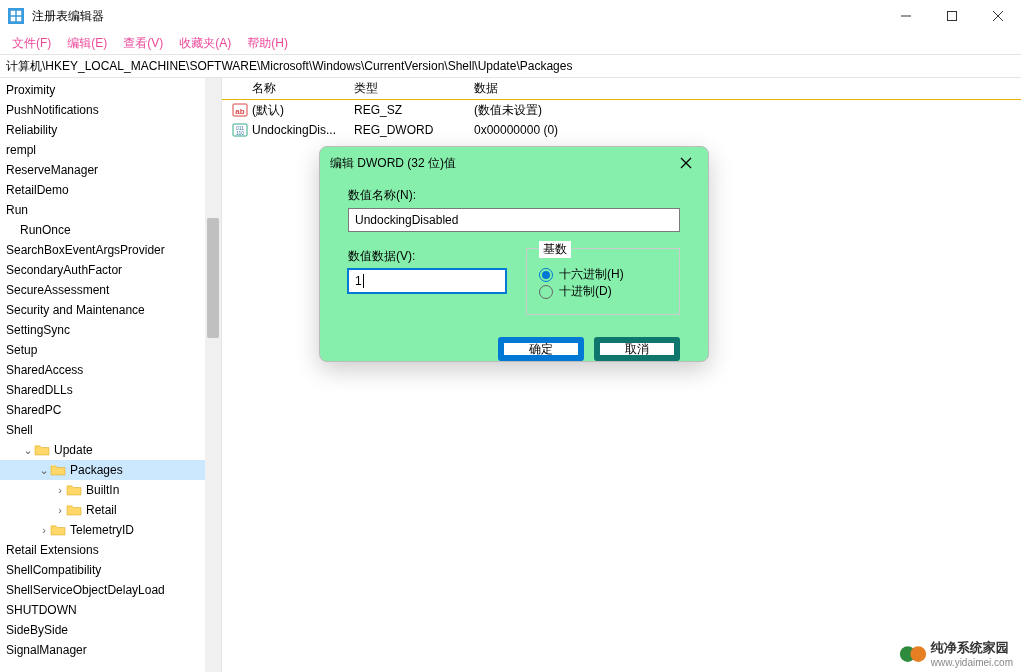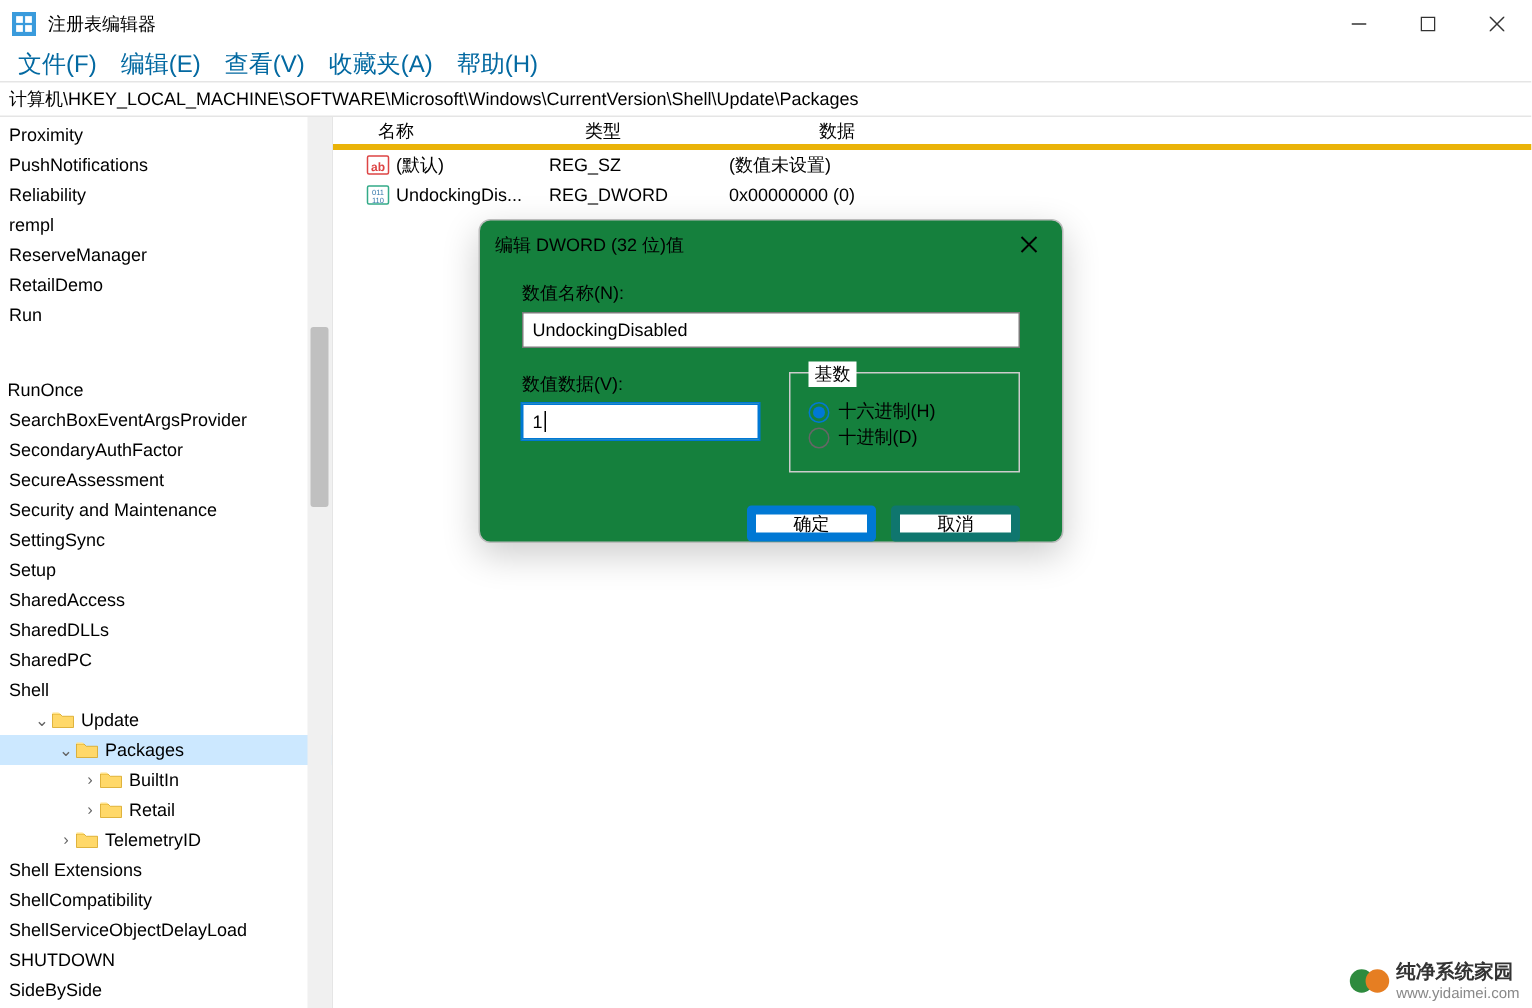--- a/index.html
+++ b/index.html
@@ -6,44 +6,44 @@
 body { width: 1021px; height: 672px; background: #fff; font-size: 12px; overflow: hidden; position: relative; }
 
 .titlebar { height: 32px; display: flex; align-items: center; padding: 0 0 0 8px; }
 .app-icon { width: 16px; height: 16px; background: #3a9bdc; display: inline-flex; align-items: center; justify-content: center; margin-right: 8px; }
 .app-icon svg { width: 12px; height: 12px; fill: #fff; }
 .title-text { font-size: 12px; color: #000; flex: 1; }
 .win-controls { display: flex; }
 .win-btn { width: 46px; height: 32px; display: flex; align-items: center; justify-content: center; color: #777; }
 
 .menubar { height: 22px; display: flex; padding: 0 4px; align-items: center; }
-.menubar span { padding: 2px 8px; font-size: 16px; color: #0369a1; }
+.menubar span { padding: 2px 8px; font-size: 12px; color: #ec4899; }
 
 .addressbar { height: 24px; border-top: 1px solid #e5e5e5; border-bottom: 1px solid #e5e5e5; background: #fff; display: flex; align-items: center; padding: 0 6px; font-size: 12px; color: #000; }
 
 .content { display: flex; height: calc(672px - 32px - 22px - 24px); }
 .tree-pane { width: 222px; border-right: 1px solid #e5e5e5; overflow: hidden; position: relative; }
 .tree-items { padding: 2px 0; }
 .tree-item { padding: 2px 6px; font-size: 12px; color: #000; display: flex; align-items: center; height: 20px; white-space: nowrap; }
 .tree-item.sel { background: #cce8ff; }
 .tree-item .folder-icon { width: 16px; height: 14px; margin-right: 4px; flex: none; }
 .tree-item .expander { width: 12px; text-align: center; color: #666; flex: none; font-size: 11px; }
 .vscroll { position: absolute; right: 0; top: 0; bottom: 0; width: 16px; background: #f0f0f0; }
 .vscroll .thumb { position: absolute; left: 2px; right: 2px; top: 140px; height: 120px; background: #c0c0c0; border-radius: 2px; }
 
 .list-pane { flex: 1; position: relative; }
-.list-header { display: flex; height: 22px; align-items: center; border-bottom: 4px solid #eab308; padding-left: 10px; gap: 36px; }
+.list-header { display: flex; height: 22px; align-items: center; border-bottom: 1px solid #eab308; padding-left: 10px; }
 .list-header span { font-size: 12px; color: #000; }
-.list-row { display: flex; height: 20px; align-items: center; padding-left: 22px; }
+.list-row { display: flex; height: 20px; align-items: center; padding-left: 10px; }
 .list-row .cell-icon { width: 16px; height: 16px; margin-right: 4px; flex: none; }
 .col-name { width: 122px; }
 .col-type { width: 120px; }
 .col-data { flex: 1; }
 
-.dialog { position: absolute; left: 319px; top: 146px; width: 390px; background: #15803d; border: 1px solid #bbb; border-radius: 8px; box-shadow: 0 8px 24px rgba(0,0,0,.2); }
+.dialog { position: absolute; left: 319px; top: 146px; width: 390px; background: #86efac; border: 1px solid #bbb; border-radius: 8px; box-shadow: 0 8px 24px rgba(0,0,0,.2); }
 .dlg-title { height: 32px; display: flex; align-items: center; padding: 0 10px; font-size: 12px; }
 .dlg-title .t { flex: 1; }
 .dlg-close { width: 24px; height: 24px; display: flex; align-items: center; justify-content: center; }
 .dlg-body { padding: 8px 28px 0; }
 .dlg-label { font-size: 12px; margin-bottom: 4px; }
 .dlg-input { width: 100%; height: 24px; border: 1px solid #7a7a7a; background: #fff; padding: 0 6px; font-size: 12px; }
 .dlg-input.focused { border: 1px solid #0078d4; outline: 1px solid #0078d4; }
 .dlg-row2 { display: flex; margin-top: 16px; gap: 20px; }
 .dlg-col { display: flex; flex-direction: column; }
 .dlg-data-col { width: 158px; }
@@ -128,21 +128,21 @@
         </div>
         <div class="tree-item" style="padding-left: 6px;">
           <span>ReserveManager</span>
         </div>
         <div class="tree-item" style="padding-left: 6px;">
           <span>RetailDemo</span>
         </div>
         <div class="tree-item" style="padding-left: 6px;">
           <span>Run</span>
         </div>
-        <div class="tree-item" style="padding-left: 5px; margin-top: 30px;">
+        <div class="tree-item" style="padding-left: 20px;">
           <span>RunOnce</span>
         </div>
         <div class="tree-item" style="padding-left: 6px;">
           <span>SearchBoxEventArgsProvider</span>
         </div>
         <div class="tree-item" style="padding-left: 6px;">
           <span>SecondaryAuthFactor</span>
         </div>
         <div class="tree-item" style="padding-left: 6px;">
           <span>SecureAssessment</span>
@@ -202,21 +202,21 @@
         </div>
         <div class="tree-item" style="padding-left: 38px;">
           <span class="expander">›</span>
           <span class="folder-icon"><svg viewBox="0 0 16 14">
               <path d="M1 3 L6 3 L7.5 4.5 L15 4.5 L15 12 L1 12 Z" fill="#ffd869" stroke="#d4a017" stroke-width="0.5"></path>
               <path d="M1 3 L1 2 L5 2 L6 3" fill="#ffe28a"></path>
             </svg></span>
           <span>TelemetryID</span>
         </div>
         <div class="tree-item" style="padding-left: 6px;">
-          <span>Shell Extensions</span>
+          <span>Retail Extensions</span>
         </div>
         <div class="tree-item" style="padding-left: 6px;">
           <span>ShellCompatibility</span>
         </div>
         <div class="tree-item" style="padding-left: 6px;">
           <span>ShellServiceObjectDelayLoad</span>
         </div>
         <div class="tree-item" style="padding-left: 6px;">
           <span>SHUTDOWN</span>
         </div>

